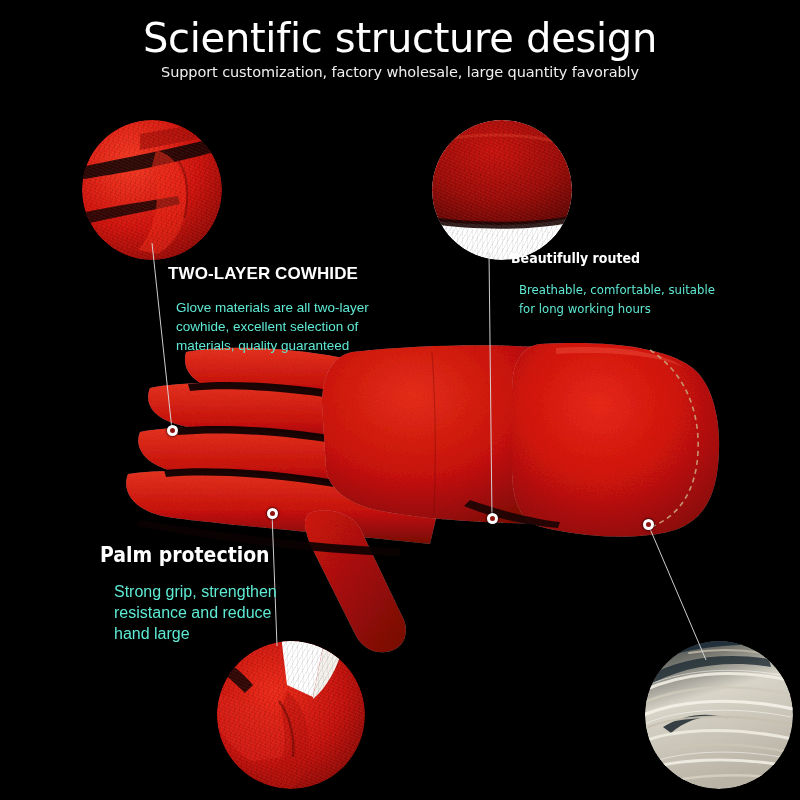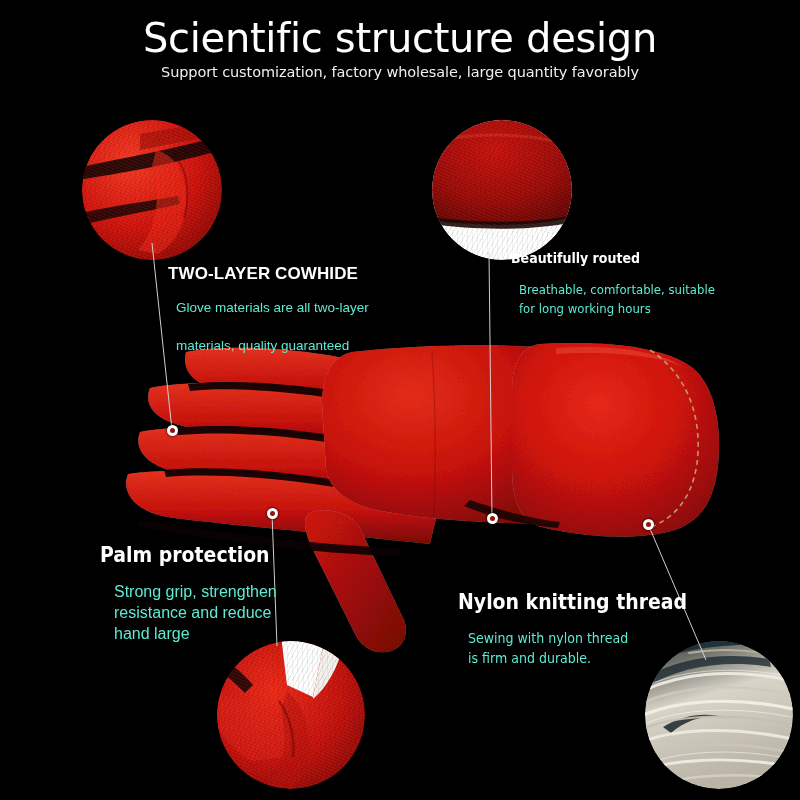--- a/index.html
+++ b/index.html
@@ -331,21 +331,21 @@
 
   <div class="hotspot" style="left:172px; top:430px;"></div>
   <div class="hotspot" style="left:492px; top:518px;"></div>
   <div class="hotspot" style="left:272px; top:513px;"></div>
   <div class="hotspot" style="left:648px; top:524px;"></div>
 
   <div class="callout" id="callout-cowhide">
     <p class="c-title">TWO-LAYER COWHIDE</p>
     <p class="c-body">
       <span>Glove materials are all two-layer</span><br>
-      <br>
+      <span>cowhide, excellent selection of</span><br>
       <span>materials, quality guaranteed</span>
     </p>
   </div>
 
   <div class="callout" id="callout-routed">
     <p class="c-title">Beautifully routed</p>
     <p class="c-body">
       <span>Breathable, comfortable, suitable</span><br>
       <span>for long working hours</span>
     </p>
@@ -353,21 +353,14 @@
 
   <div class="callout" id="callout-palm">
     <p class="c-title">Palm protection</p>
     <p class="c-body">
       <span>Strong grip, strengthen</span><br>
       <span>resistance and reduce</span><br>
       <span>hand large</span>
     </p>
   </div>
 
-  <div class="callout" id="callout-nylon">
-    <p class="c-title">Nylon knitting thread</p>
-    <p class="c-body">
-      <span>Sewing with nylon thread</span><br>
-      <span>is firm and durable.</span>
-    </p>
-  </div>
 
 </div>
 
 </body></html>

